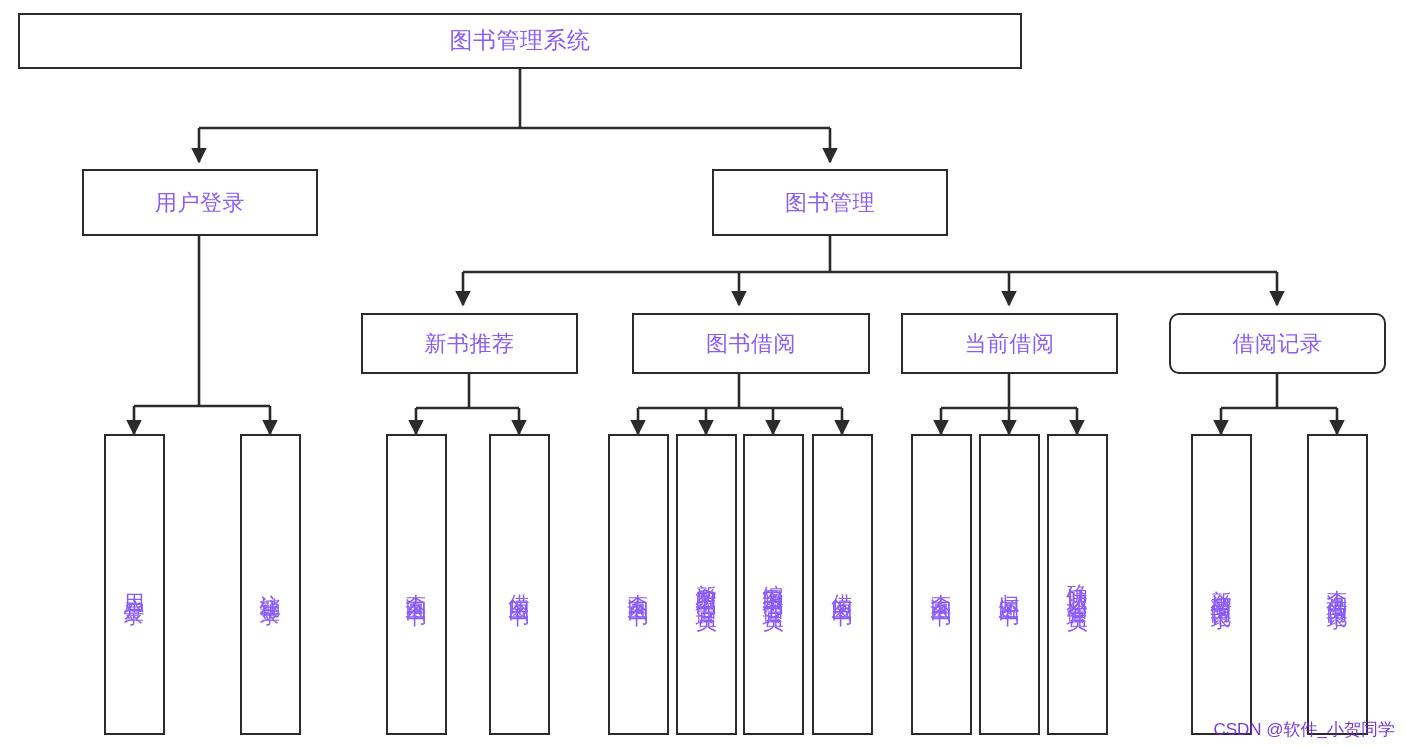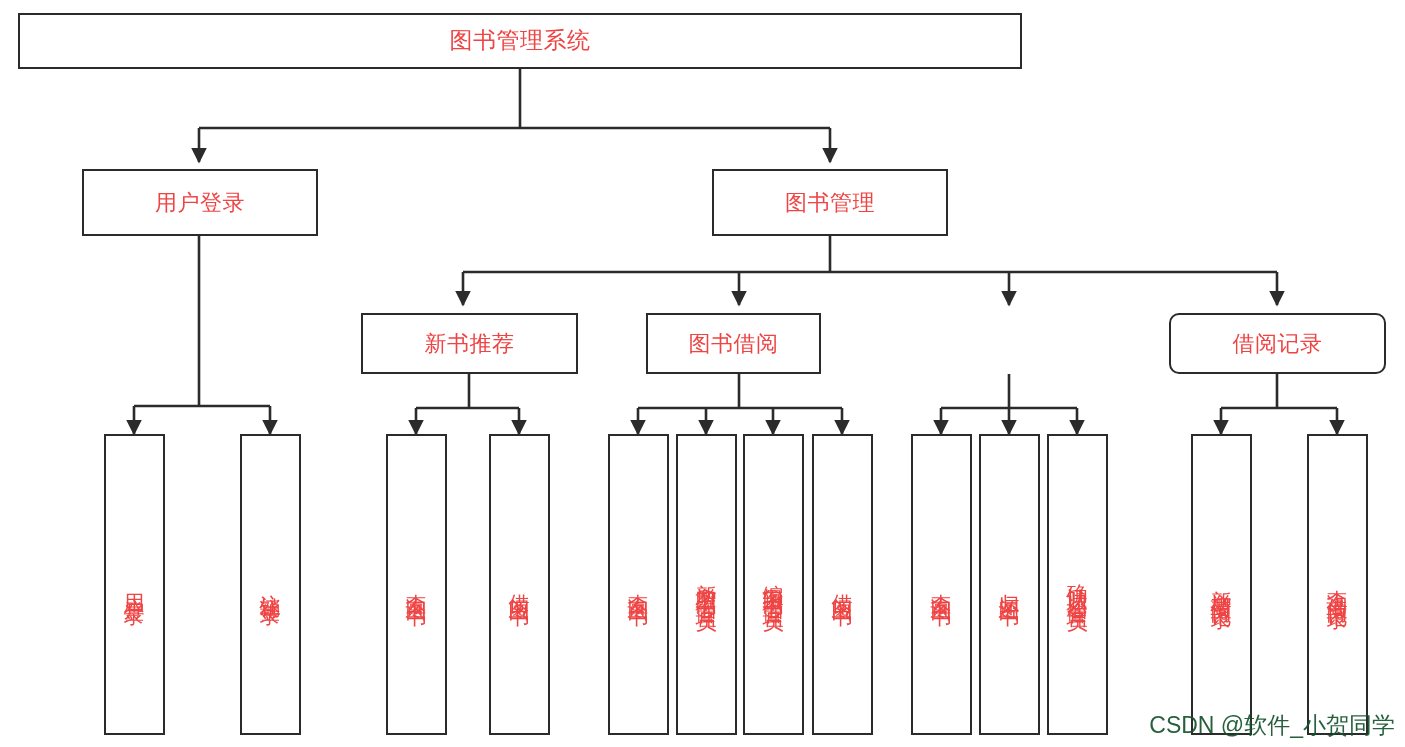--- a/index.html
+++ b/index.html
@@ -20,21 +20,21 @@
   .node {
     position: absolute;
     box-sizing: border-box;
     border: 2.5px solid #2b2b2b;
     background: #ffffff;
     display: flex;
     align-items: center;
     justify-content: center;
   }
   .node .label {
-    color: #ef4444;
+    color: #8b5cf6;
     text-align: center;
     line-height: 1.18;
     white-space: nowrap;
   }
   
   .node.h .label {
     font-size: 22px;
     letter-spacing: 0.5px;
   }
   .node.root .label {
@@ -57,22 +57,22 @@
     left: 0;
     top: 0;
     width: 1405px;
     height: 747px;
     pointer-events: none;
   }
   .watermark {
     position: absolute;
     right: 10px;
     bottom: 6px;
-    font-size: 23px;
-    color: #14532d;
+    font-size: 17px;
+    color: #6d28d9;
     opacity: 0.92;
     white-space: nowrap;
     font-family: "Liberation Sans", "DejaVu Sans", sans-serif;
   }
 </style>
 </head>
 <body>
 
 <div id="canvas">
 
@@ -133,22 +133,25 @@
   <div class="node h" style="left:82px; top:169px; width:236px; height:67px;">
     <span class="label">用户登录</span>
   </div>
   <div class="node h" style="left:361px; top:313px; width:217px; height:61px;">
     <span class="label">新书推荐</span>
   </div>
 
   <div class="node h" style="left:712px; top:169px; width:236px; height:67px;">
     <span class="label">图书管理</span>
   </div>
-  <div class="node h" style="left:646px; top:313px; width:175px; height:61px;">
+  <div class="node h" style="left:632px; top:313px; width:238px; height:61px;">
     <span class="label">图书借阅</span>
+  </div>
+  <div class="node h" style="left:901px; top:313px; width:217px; height:61px;">
+    <span class="label">当前借阅</span>
   </div>
   <div class="node h" style="left:1169px; top:313px; width:217px; height:61px;border-radius:10px;">
     <span class="label">借阅记录</span>
   </div>
 
   <div class="node v" style="left:104px; top:434px; width:61px; height:301px;">
     <span class="label">用户登录</span>
   </div>
   <div class="node v" style="left:240px; top:434px; width:61px; height:301px;">
     <span class="label">注销登录</span>

